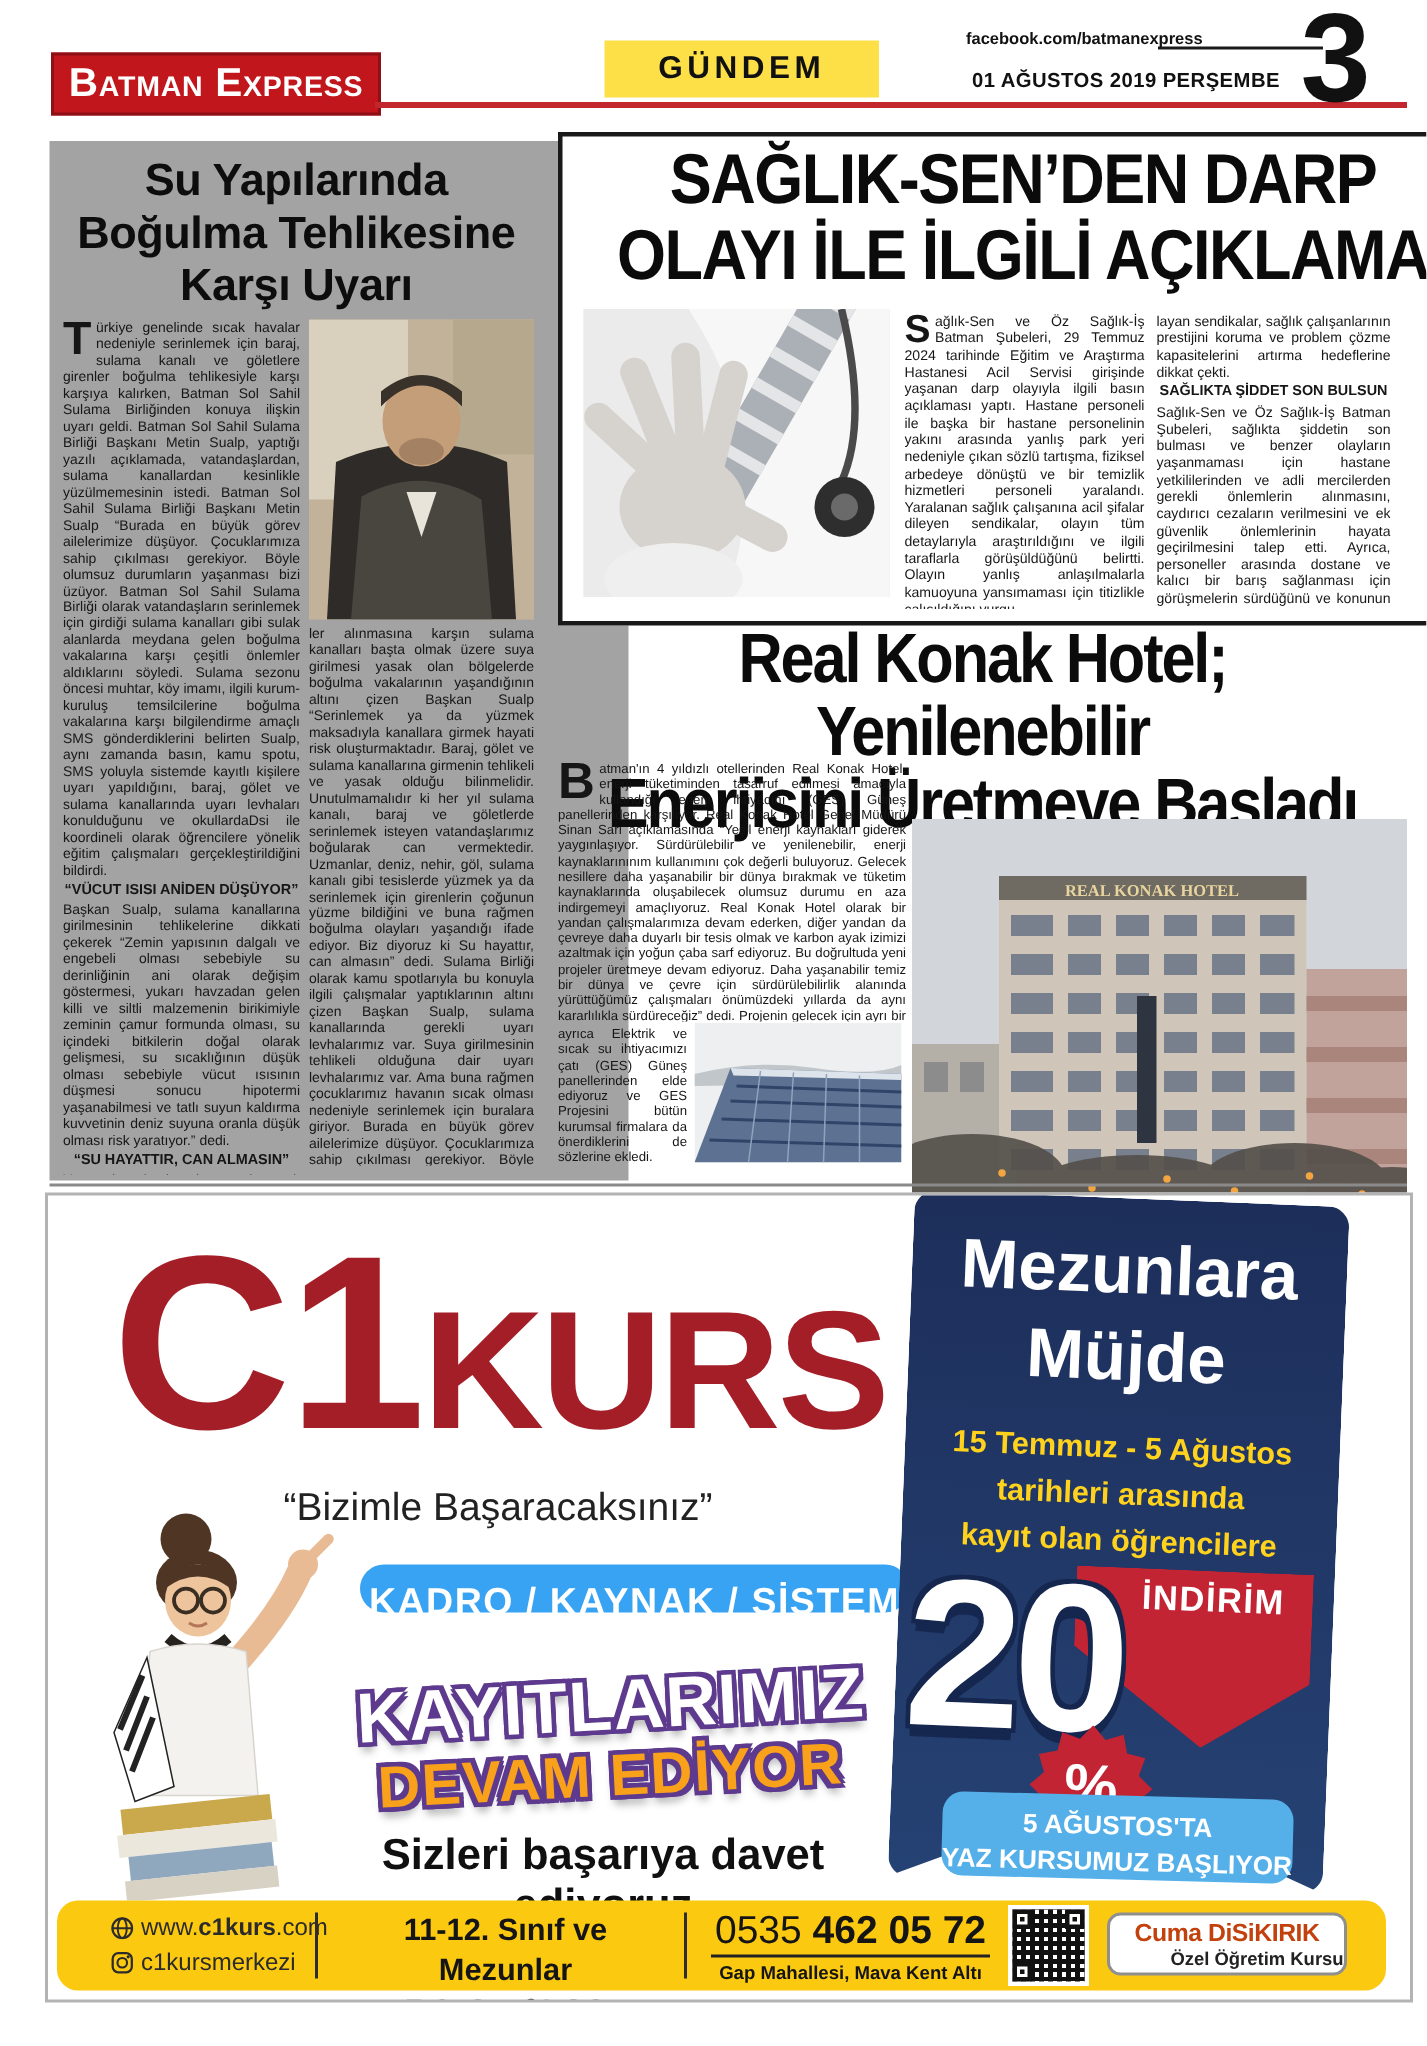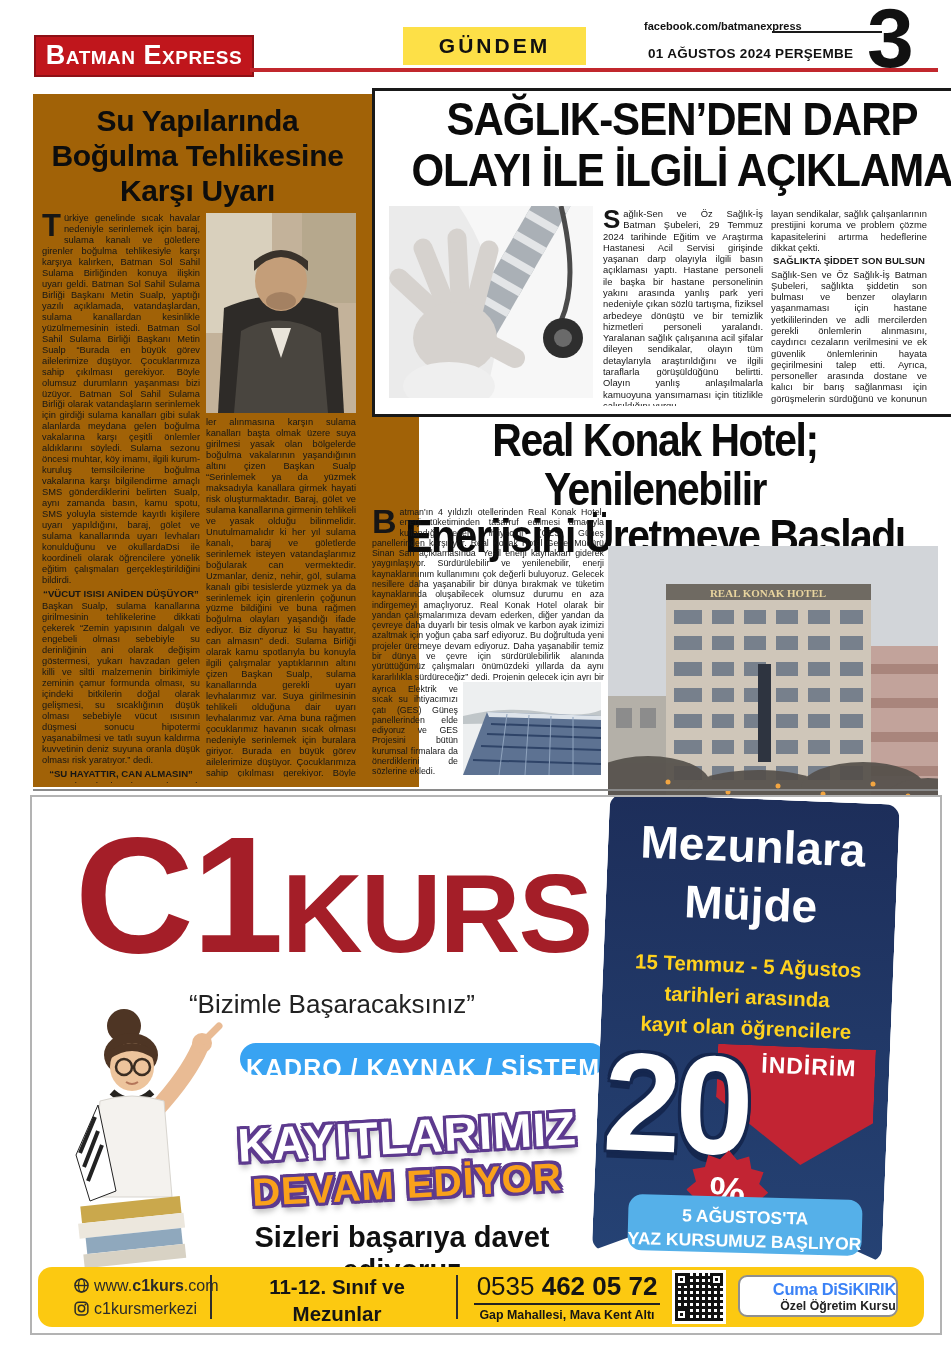--- a/index.html
+++ b/index.html
@@ -15,21 +15,21 @@
                font-weight:bold;letter-spacing:3px;text-align:center;line-height:38px;color:#111;}
   .fb{left:644px;top:20px;font-size:11px;font-weight:bold;color:#111;}
   .fb-line{left:772px;top:31px;width:110px;height:2px;background:#1a1a1a;}
   .date{left:648px;top:46px;font-size:13.5px;font-weight:bold;letter-spacing:.3px;color:#111;}
   .pagenum{left:867px;top:-10px;font-size:84px;font-weight:bold;color:#111;}
   
   .body{font-size:9.3px;line-height:1.18;text-align:justify;color:#161616;overflow:hidden;}
   .sh{font-weight:bold;text-align:center;font-size:9.6px;margin:2px 0;}
   .dc{float:left;font-weight:bold;line-height:.8;margin:1px 3px 0 0;}
   
-  .left-block{left:33px;top:94px;width:386px;height:693px;background:#a16207;}
+  .left-block{left:33px;top:94px;width:386px;height:693px;background:#a3a3a3;}
   .left-title{left:8px;top:10px;width:313px;font-size:30px;font-weight:bold;line-height:1.16;
               text-align:center;letter-spacing:-.3px;color:#0d0d0d;}
   .lcol1{left:9px;top:119px;width:158px;height:570px;}
   .lcol2{left:173px;top:119px;width:150px;height:570px;}
   .portrait{width:150px;height:200px;margin-bottom:4px;background:#c3b29a;}
   
   .saglik-box{left:372px;top:88px;width:566px;height:323px;border:3px solid #191919;background:#fff;padding-left:48px;}
   .saglik-title{left:0;top:4px;width:100%;text-align:center;font-weight:bold;font-size:42px;
                 line-height:1.06;letter-spacing:-1px;color:#0b0b0b;transform:scale(1,1.12);
                 transform-origin:50% 0;}
@@ -103,35 +103,35 @@
   .addr{font-size:12.4px;font-weight:bold;margin-top:3px;}
   .qr{left:634px;top:3px;width:54px;height:54px;background:#fff;padding:3px;box-sizing:border-box;}
   .qrpat{position:relative;width:100%;height:100%;
          background:repeating-linear-gradient(0deg,#111 0 3px,transparent 3px 6px),
                     repeating-linear-gradient(90deg,#111 0 3px,#fff 3px 6px);}
   .finder{position:absolute;width:13px;height:13px;border:3px solid #111;background:#fff;box-sizing:border-box;}
   .finder::after{content:"";position:absolute;left:2px;top:2px;width:3px;height:3px;background:#111;}
   .f-tl{left:0;top:0}.f-tr{right:0;top:0}.f-bl{left:0;bottom:0}
   .cuma{left:700px;top:8px;width:160px;height:42px;background:#fff;border:2px solid #8f8f8f;
         border-radius:9px;text-align:center;box-sizing:border-box;padding-top:3px;}
-  .cuma .nm{font-size:16.5px;font-weight:bold;letter-spacing:-.3px;color:#3b82f6;text-align:right;}
+  .cuma .nm{font-size:16.5px;font-weight:bold;letter-spacing:-.3px;color:#c2410c;}
   .cuma .st{font-size:12.3px;font-weight:bold;color:#222;padding-left:40px;}
   svg{display:block;}
 </style>
 </head>
 <body>
 
 <div class="page">
 
   <div class="abs masthead">Batman Express</div>
   <div class="abs header-rule"></div>
   <div class="abs section-box">GÜNDEM</div>
   <div class="abs fb">facebook.com/batmanexpress</div>
   <div class="abs fb-line"></div>
-  <div class="abs date">01 AĞUSTOS 2024 PERŞEMBE</div>
+  <div class="abs date">01 AĞUSTOS 2019 PERŞEMBE</div>
   <div class="abs pagenum">3</div>
 
   <div class="abs left-block">
     <div class="abs left-title">Su Yapılarında Boğulma Tehlikesine Karşı Uyarı</div>
     <div class="abs body lcol1">
       <p style="margin:0"><span class="dc" style="font-size:31px">T</span><span>ürkiye genelinde sıcak havalar nedeniyle serinlemek için baraj, sulama kanalı ve göletlere girenler boğulma tehlikesiyle karşı karşıya kalırken, Batman Sol Sahil Sulama Birliğinden konuya ilişkin uyarı geldi. Batman Sol Sahil Sulama Birliği Başkanı Metin Sualp, yaptığı yazılı açıklamada, vatandaşlardan, sulama kanallardan kesinlikle yüzülmemesinin istedi.  Batman Sol Sahil Sulama Birliği Başkanı Metin Sualp “Burada en büyük görev ailelerimize düşüyor. Çocuklarımıza sahip çıkılması gerekiyor. Böyle olumsuz durumların yaşanması bizi üzüyor. Batman Sol Sahil Sulama Birliği olarak vatandaşların serinlemek için girdiği sulama kanalları gibi sulak alanlarda meydana gelen boğulma vakalarına karşı çeşitli önlemler aldıklarını söyledi. Sulama sezonu öncesi muhtar, köy imamı, ilgili kurum-kuruluş temsilcilerine boğulma vakalarına karşı bilgilendirme amaçlı SMS gönderdiklerini belirten Sualp, aynı zamanda basın, kamu spotu, SMS yoluyla sistemde kayıtlı kişilere uyarı yapıldığını, baraj, gölet ve sulama kanallarında uyarı levhaları konulduğunu ve okullardaDsi ile koordineli olarak öğrencilere yönelik eğitim çalışmaları gerçekleştirildiğini bildirdi.</span></p>
       <div class="sh">“VÜCUT ISISI ANİDEN DÜŞÜYOR”</div>
       <p style="margin:0">Başkan Sualp, sulama kanallarına girilmesinin tehlikelerine dikkati çekerek “Zemin yapısının dalgalı ve engebeli olması sebebiyle su derinliğinin ani olarak değişim göstermesi, yukarı havzadan gelen killi ve siltli malzemenin birikimiyle zeminin çamur formunda olması, su içindeki bitkilerin doğal olarak gelişmesi, su sıcaklığının düşük olması sebebiyle vücut ısısının düşmesi sonucu hipotermi yaşanabilmesi ve tatlı suyun kaldırma kuvvetinin deniz suyuna oranla düşük olması risk yaratıyor.” dedi.</p>
       <div class="sh">“SU HAYATTIR, CAN ALMASIN”</div>
       <p style="margin:0">Yaz aylarında havaların çok sıcak olması nedeniyle Batman Sol Sahil Sulama Birliği tarafından çeşitli önlem-</p>

